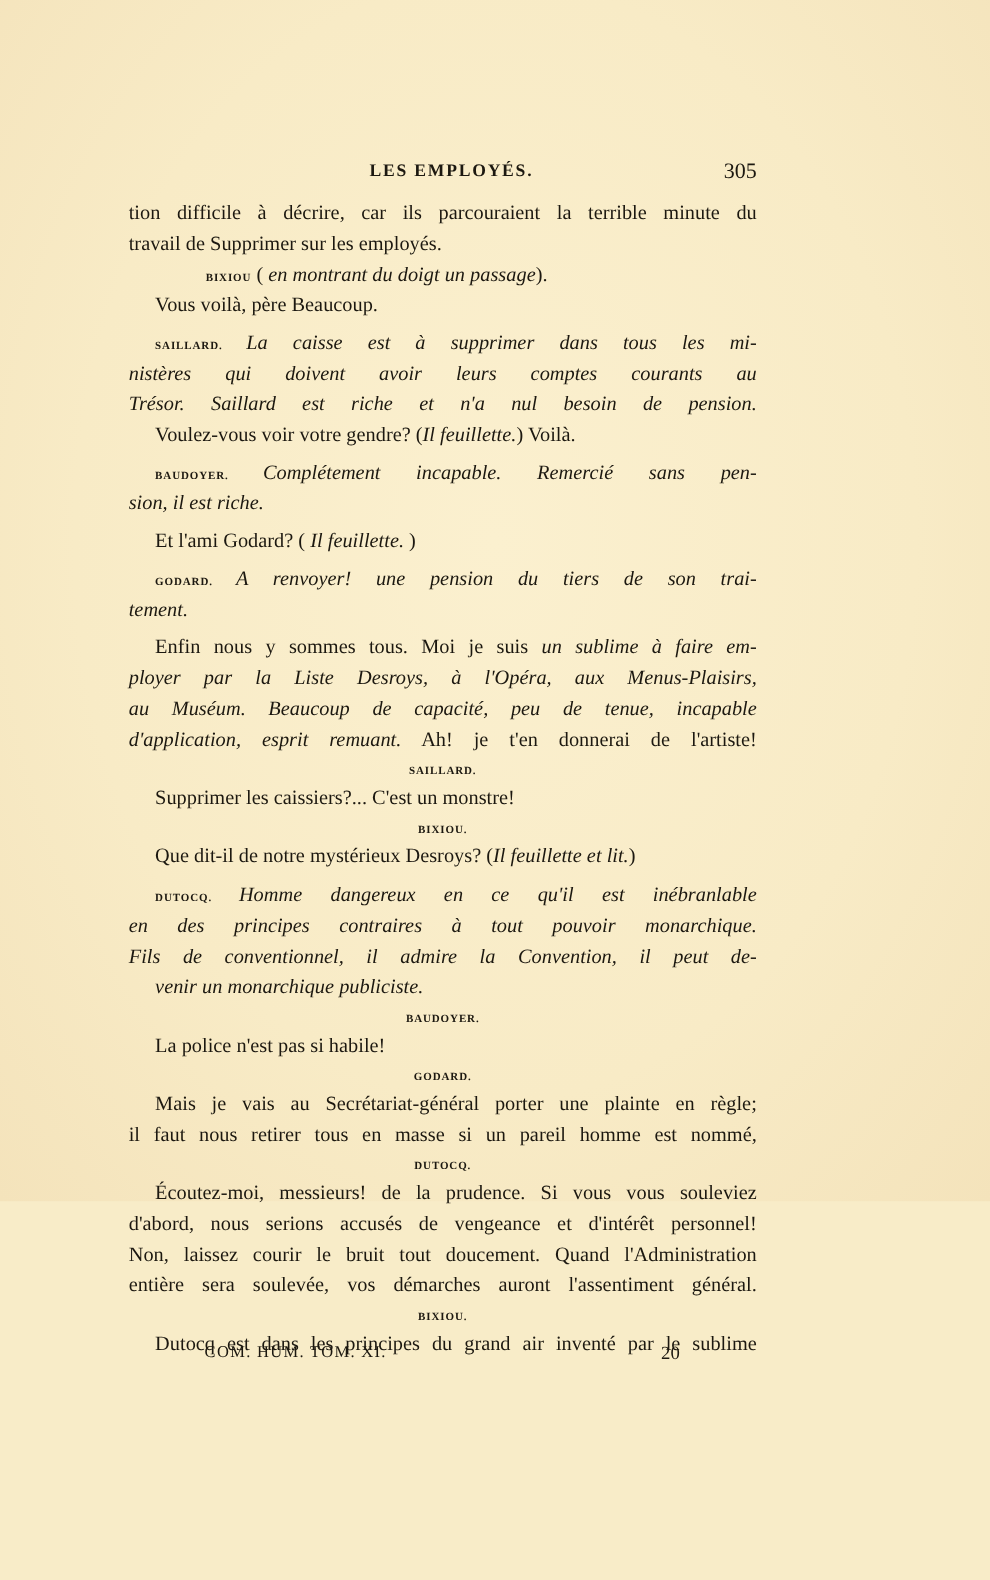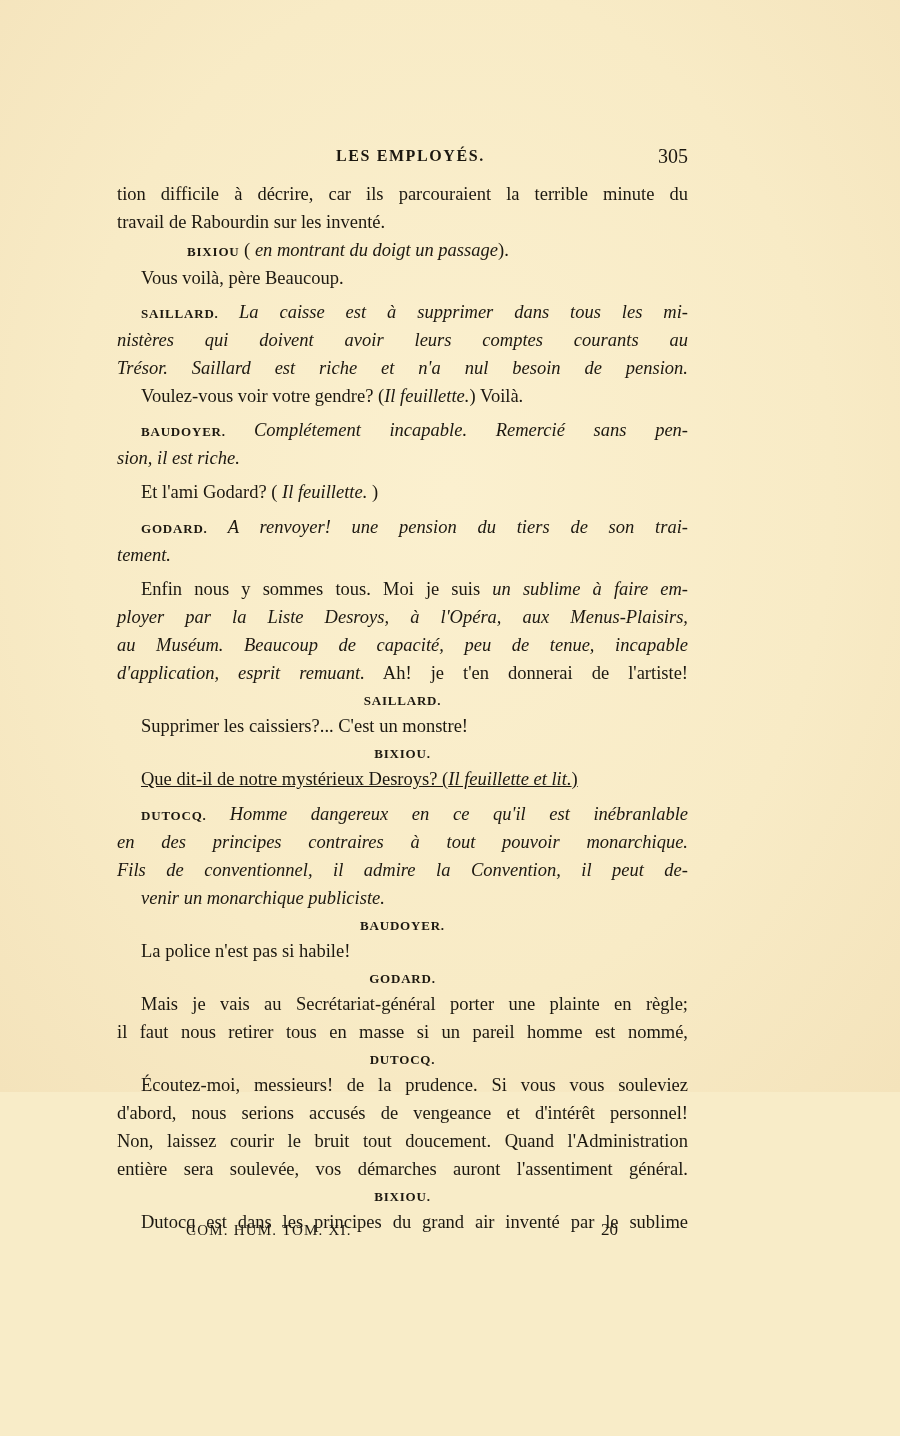--- a/index.html
+++ b/index.html
@@ -8,57 +8,57 @@
   .page{position:absolute;left:0;top:0;width:900px;height:1092px;
         background:radial-gradient(ellipse at 50% 45%,#fbf0cf 0%,#f8ebc6 60%,#f4e3bb 100%);}
   .header{position:absolute;top:147px;left:140px;width:548px;height:26px;}
   .running-title{position:absolute;left:196px;top:0;font-size:16px;font-weight:bold;letter-spacing:1.6px;}
   .page-number{position:absolute;right:0;top:-2px;font-size:20px;}
   .body{position:absolute;left:117px;top:180px;width:571px;font-size:18.5px;}
   .line{position:absolute;left:0;white-space:nowrap;line-height:28px;}
   .just{width:571px;text-align:justify;text-align-last:justify;}
   .indent{padding-left:24px;box-sizing:border-box;}
   .it{font-style:italic;}
-  .sc{font-size:13px;font-weight:bold;letter-spacing:0.8px;font-family:Liberation Serif, serif;}
+  .sc{font-size:10px;font-weight:bold;letter-spacing:0.8px;font-family:Liberation Serif, serif;}
   .center{width:571px;text-align:center;}
   .footer{position:absolute;top:1222px;left:186px;width:440px;font-size:15px;letter-spacing:1.2px;}
   .sig-left{position:absolute;left:0;top:0;}
   .sig-right{position:absolute;right:8px;top:-2px;font-size:17px;letter-spacing:0;}
 </style>
 </head>
 <body>
 
 <div class="page">
   <div class="header">
     <span class="running-title">LES EMPLOYÉS.</span>
     <span class="page-number">305</span>
   </div>
 
   <div class="body" id="body">
       <div class="line just" style="top: 0px;"><span>tion difficile à décrire, car ils parcouraient la terrible minute du</span></div>
-      <div class="line " style="top: 28px;"><span>travail de Rabourdin sur les inventé.</span></div>
+      <div class="line " style="top: 28px;"><span>travail de Supprimer sur les employés.</span></div>
       <div class="line " style="left: 70px; top: 56px;"><span class="sc">BIXIOU</span><span> ( </span><span class="it">en montrant du doigt un passage</span><span>).</span></div>
       <div class="line indent" style="top: 84px;"><span>Vous voilà, père Beaucoup.</span></div>
       <div class="line just indent" style="top: 118px;"><span class="sc">SAILLARD. </span><span class="it">La caisse est à supprimer dans tous les mi-</span></div>
       <div class="line just" style="top: 146px;"><span class="it">nistères qui doivent avoir leurs comptes courants au</span></div>
       <div class="line just" style="top: 174px;"><span class="it">Trésor. Saillard est riche et n'a nul besoin de pension.</span></div>
       <div class="line indent" style="top: 202px;"><span>Voulez-vous voir votre gendre? (</span><span class="it">Il feuillette.</span><span>) Voilà.</span></div>
       <div class="line just indent" style="top: 236px;"><span class="sc">BAUDOYER. </span><span class="it">Complétement incapable. Remercié sans pen-</span></div>
       <div class="line " style="top: 264px;"><span class="it">sion, il est riche.</span></div>
       <div class="line indent" style="top: 298px; text-align: center;"><span>Et l'ami Godard? ( </span><span class="it">Il feuillette.</span><span> )</span></div>
       <div class="line just indent" style="top: 333px;"><span class="sc">GODARD. </span><span class="it">A renvoyer! une pension du tiers de son trai-</span></div>
       <div class="line " style="top: 361px;"><span class="it">tement.</span></div>
       <div class="line just indent" style="top: 395px;"><span>Enfin nous y sommes tous. Moi je suis </span><span class="it">un sublime à faire em-</span></div>
       <div class="line just" style="top: 423px;"><span class="it">ployer par la Liste Desroys, à l'Opéra, aux Menus-Plaisirs,</span></div>
       <div class="line just" style="top: 451px;"><span class="it">au Muséum. Beaucoup de capacité, peu de tenue, incapable</span></div>
       <div class="line just" style="top: 479px;"><span class="it">d'application, esprit remuant.</span><span> Ah! je t'en donnerai de l'artiste!</span></div>
       <div class="line center" style="top: 505px;"><span class="sc">SAILLARD.</span></div>
       <div class="line indent" style="top: 532px;"><span>Supprimer les caissiers?... C'est un monstre!</span></div>
       <div class="line center" style="top: 558px;"><span class="sc">BIXIOU.</span></div>
-      <div class="line indent" style="top: 585px; text-decoration: underline;"><span>Que dit-il de notre mystérieux Desroys? (</span><span class="it">Il feuillette et lit.</span><span>)</span></div>
+      <div class="line indent" style="top: 585px;"><span>Que dit-il de notre mystérieux Desroys? (</span><span class="it">Il feuillette et lit.</span><span>)</span></div>
       <div class="line just indent" style="top: 620px;"><span class="sc">DUTOCQ. </span><span class="it">Homme dangereux en ce qu'il est inébranlable</span></div>
       <div class="line just" style="top: 648px;"><span class="it">en des principes contraires à tout pouvoir monarchique.</span></div>
       <div class="line just" style="top: 676px;"><span class="it">Fils de conventionnel, il admire la Convention, il peut de-</span></div>
       <div class="line indent" style="top: 704px;"><span class="it">venir un monarchique publiciste.</span></div>
       <div class="line center" style="top: 730px;"><span class="sc">BAUDOYER.</span></div>
       <div class="line indent" style="top: 757px;"><span>La police n'est pas si habile!</span></div>
       <div class="line center" style="top: 783px;"><span class="sc">GODARD.</span></div>
       <div class="line just indent" style="top: 810px;"><span>Mais je vais au Secrétariat-général porter une plainte en règle;</span></div>
       <div class="line just" style="top: 838px;"><span>il faut nous retirer tous en masse si un pareil homme est nommé,</span></div>
       <div class="line center" style="top: 864px;"><span class="sc">DUTOCQ.</span></div>

